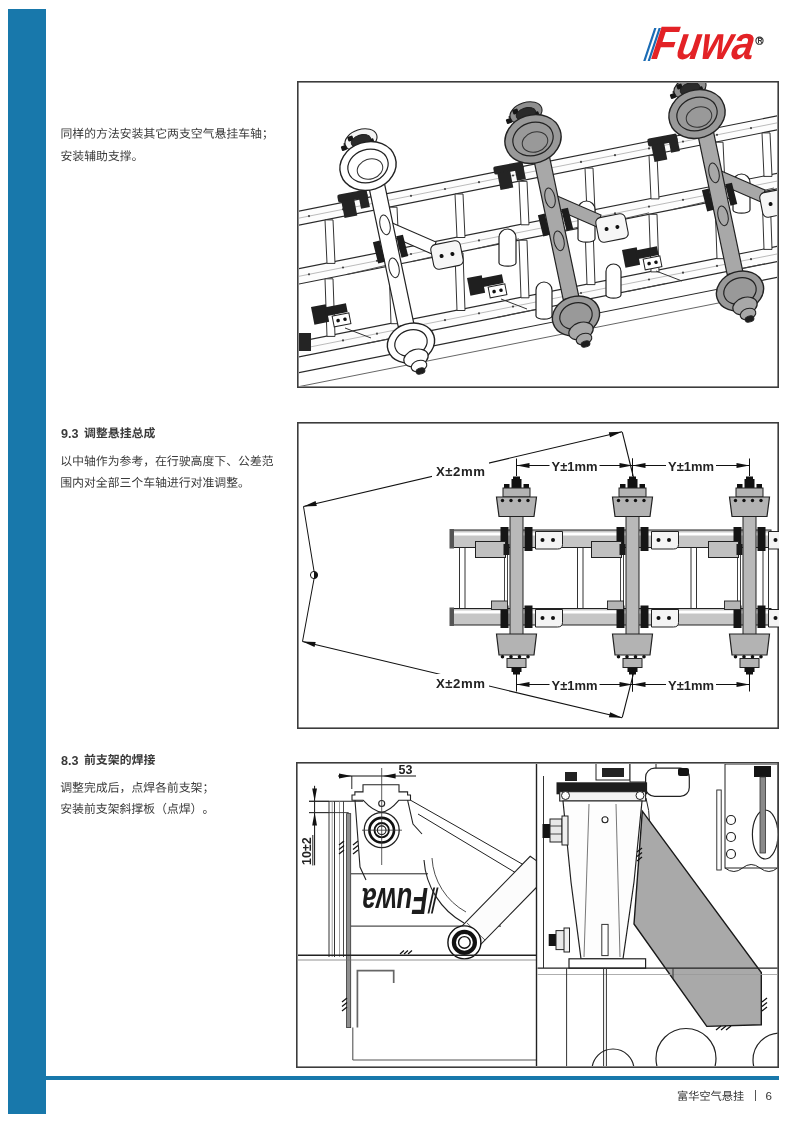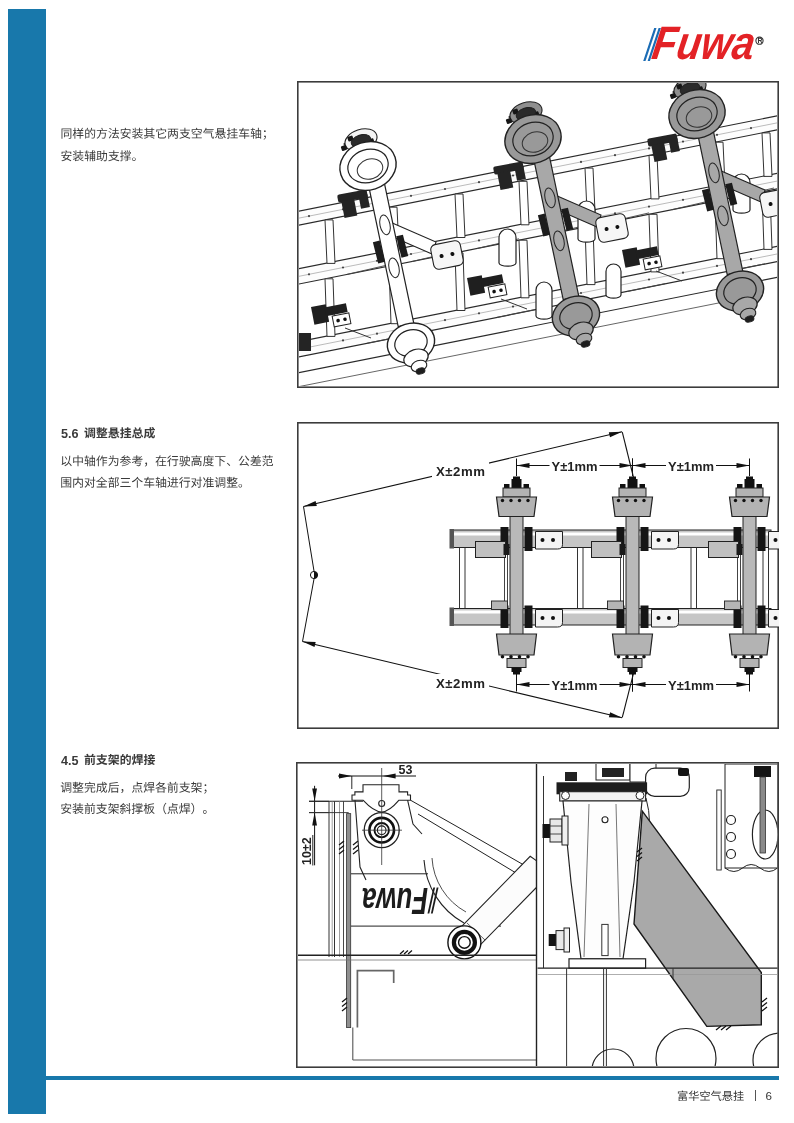--- a/index.html
+++ b/index.html
@@ -15,23 +15,23 @@
 </g>
 
 <g transform="translate(20.5,49) skewX(-9)">
 <text x="0" y="0" font-family="Liberation Sans, sans-serif" font-style="italic" font-weight="bold" font-size="47" fill="#e32226" textLength="102" lengthAdjust="spacingAndGlyphs">Fuwa</text>
 </g>
 
 <circle cx="129.5" cy="30.7" r="3.6" fill="none" stroke="#333" stroke-width="1.1"></circle>
 <text x="127.6" y="33.2" font-size="7" font-weight="bold" fill="#333" font-family="Liberation Sans, sans-serif" transform="scale(1,1)" textLength="3.8">R</text>
 </svg>
 
-<div class="abs" style="left:61px;top:426.8px;font-size:12.6px;font-weight:bold;color:#3a3a3a">5.6</div>
-
-<div class="abs" style="left:61px;top:753.5px;font-size:12.6px;font-weight:bold;color:#3a3a3a">4.5</div>
+<div class="abs" style="left:61px;top:426.8px;font-size:12.6px;font-weight:bold;color:#3a3a3a">9.3</div>
+
+<div class="abs" style="left:61px;top:753.5px;font-size:12.6px;font-weight:bold;color:#3a3a3a">8.3</div>
 
 <div class="abs" style="left:754.5px;top:1089.5px;width:1.3px;height:11px;background:#555"></div>
 
 <div class="abs" style="left:765.5px;top:1089px;font-size:11.6px;color:#333">6</div>
 
 <svg width="794" height="1123" viewBox="0 0 794 1123" style="position:absolute;left:0;top:0">
 <defs>
 <path id="cR540C" d="M248 612V547H756V612ZM368 378H632V188H368ZM299 442V51H368V124H702V442ZM88 788V-82H161V717H840V16C840 -2 834 -8 816 -9C799 -9 741 -10 678 -8C690 -27 701 -61 705 -81C791 -81 842 -79 872 -67C903 -55 914 -31 914 15V788Z"></path>
 <path id="cR6837" d="M441 811C475 760 511 692 525 649L595 678C580 721 542 786 507 836ZM822 843C800 784 762 704 728 648H399V579H624V441H430V372H624V231H361V160H624V-79H699V160H947V231H699V372H895V441H699V579H928V648H807C837 698 870 761 898 817ZM183 840V647H55V577H183C154 441 93 281 31 197C44 179 63 146 71 124C112 185 152 281 183 382V-79H255V440C282 390 313 332 326 299L373 355C356 383 282 498 255 534V577H361V647H255V840Z"></path>
 <path id="cR7684" d="M552 423C607 350 675 250 705 189L769 229C736 288 667 385 610 456ZM240 842C232 794 215 728 199 679H87V-54H156V25H435V679H268C285 722 304 778 321 828ZM156 612H366V401H156ZM156 93V335H366V93ZM598 844C566 706 512 568 443 479C461 469 492 448 506 436C540 484 572 545 600 613H856C844 212 828 58 796 24C784 10 773 7 753 7C730 7 670 8 604 13C618 -6 627 -38 629 -59C685 -62 744 -64 778 -61C814 -57 836 -49 859 -19C899 30 913 185 928 644C929 654 929 682 929 682H627C643 729 658 779 670 828Z"></path>

